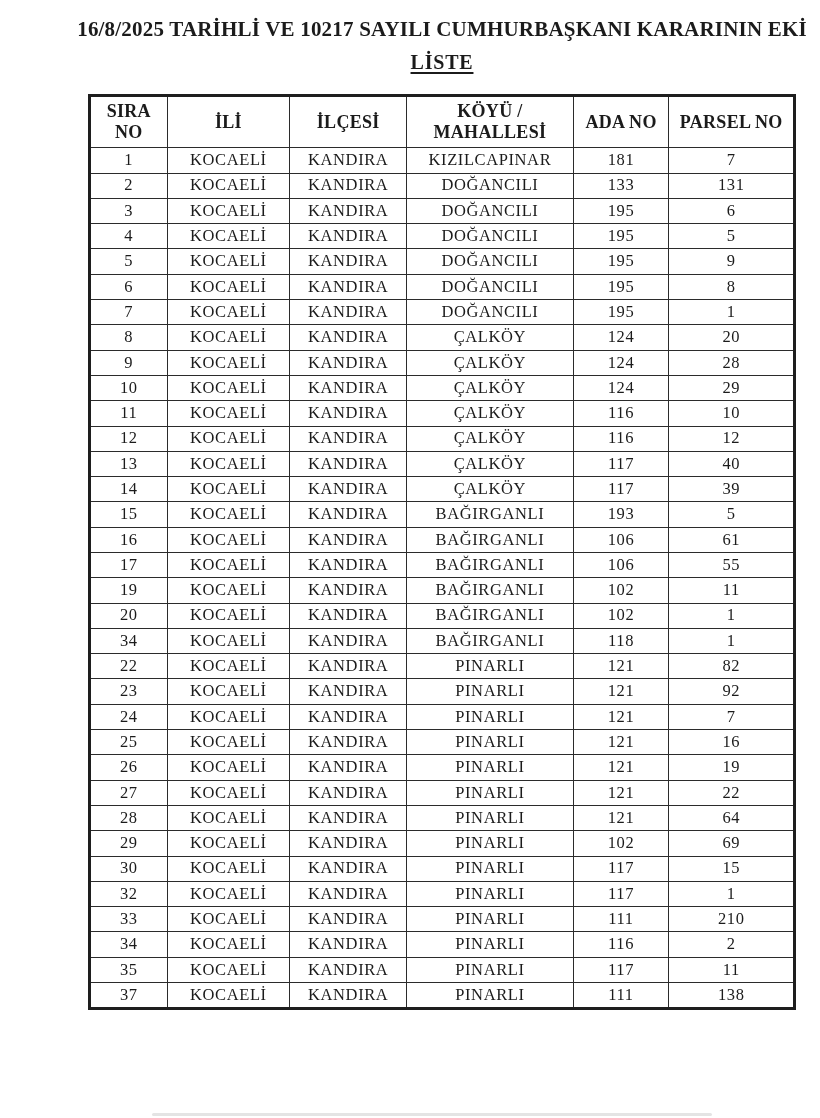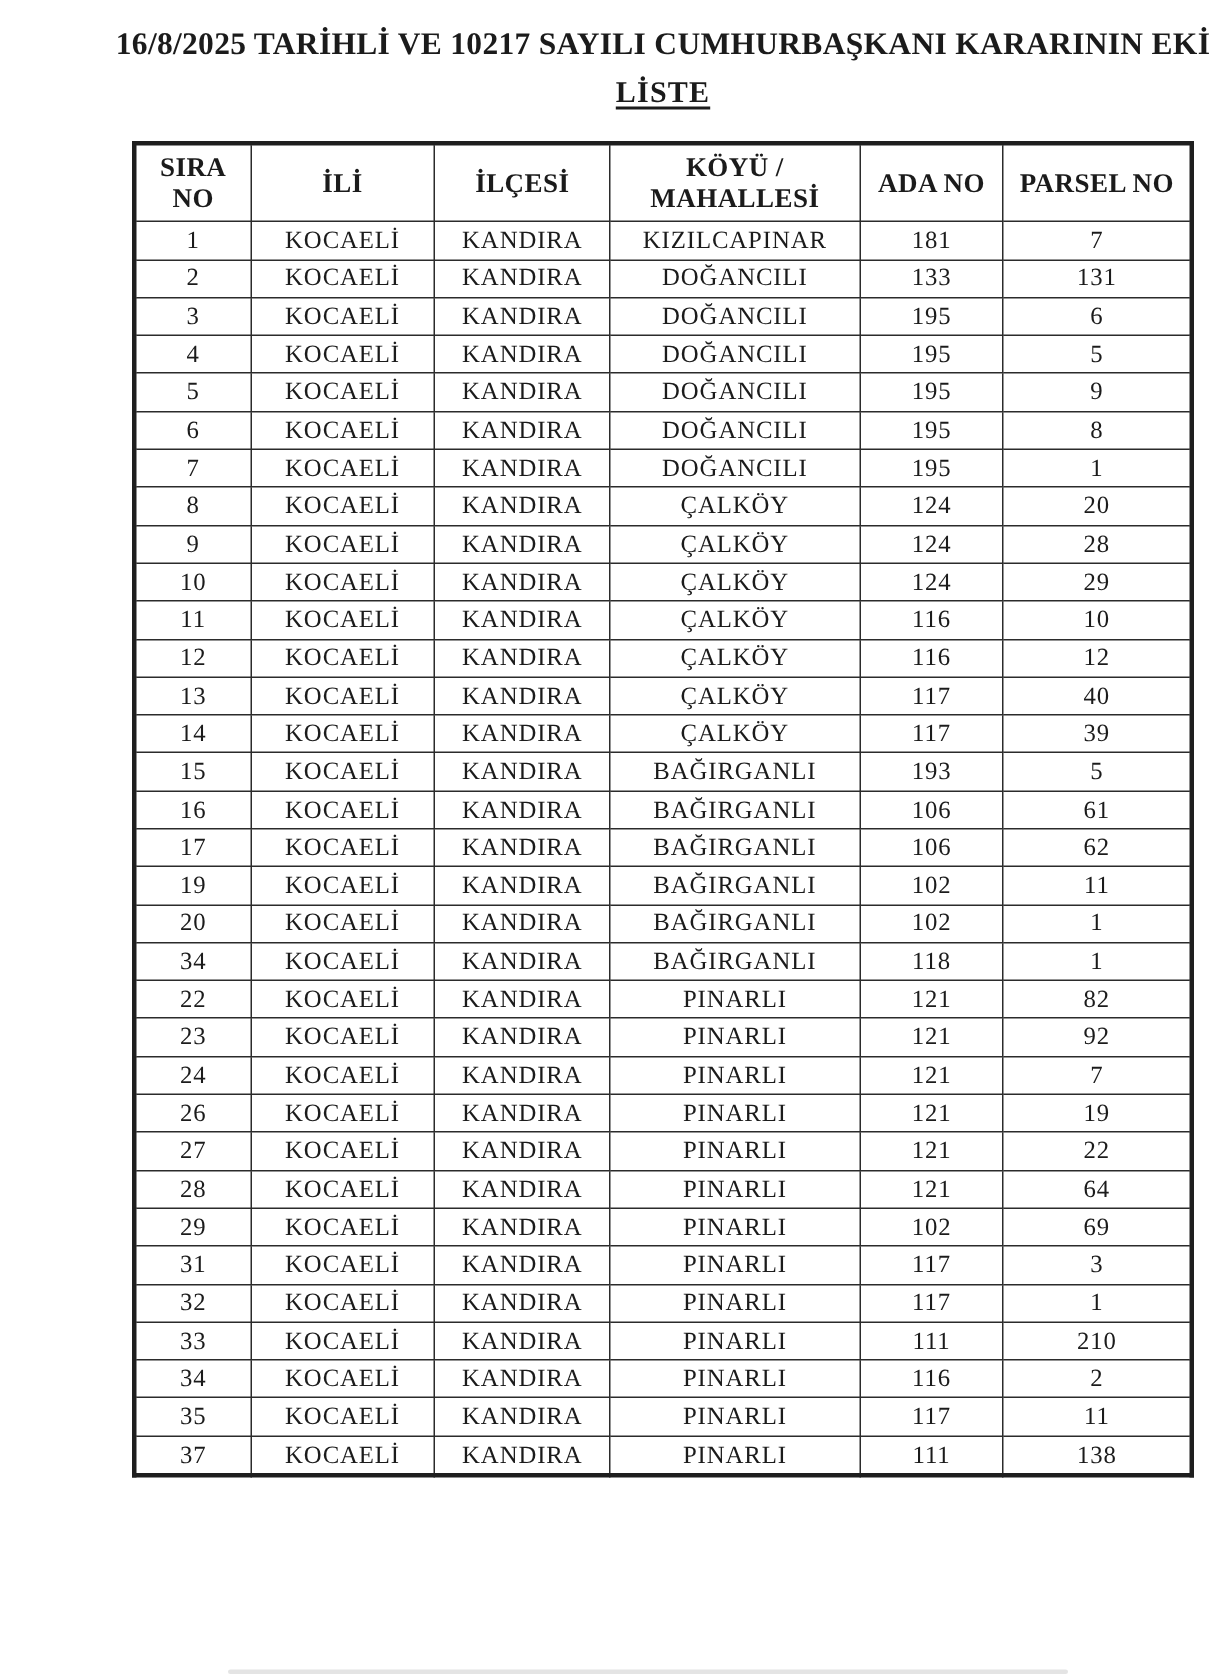--- a/index.html
+++ b/index.html
@@ -242,21 +242,21 @@
           <td>BAĞIRGANLI</td>
           <td>106</td>
           <td>61</td>
         </tr>
         <tr>
           <td>17</td>
           <td>KOCAELİ</td>
           <td>KANDIRA</td>
           <td>BAĞIRGANLI</td>
           <td>106</td>
-          <td>62</td>
+          <td>55</td>
         </tr>
         <tr>
           <td>19</td>
           <td>KOCAELİ</td>
           <td>KANDIRA</td>
           <td>BAĞIRGANLI</td>
           <td>102</td>
           <td>11</td>
         </tr>
         <tr>
@@ -293,20 +293,28 @@
         </tr>
         <tr>
           <td>24</td>
           <td>KOCAELİ</td>
           <td>KANDIRA</td>
           <td>PINARLI</td>
           <td>121</td>
           <td>7</td>
         </tr>
         <tr>
+          <td>25</td>
+          <td>KOCAELİ</td>
+          <td>KANDIRA</td>
+          <td>PINARLI</td>
+          <td>121</td>
+          <td>16</td>
+        </tr>
+        <tr>
           <td>26</td>
           <td>KOCAELİ</td>
           <td>KANDIRA</td>
           <td>PINARLI</td>
           <td>121</td>
           <td>19</td>
         </tr>
         <tr>
           <td>27</td>
           <td>KOCAELİ</td>
@@ -325,26 +333,26 @@
         </tr>
         <tr>
           <td>29</td>
           <td>KOCAELİ</td>
           <td>KANDIRA</td>
           <td>PINARLI</td>
           <td>102</td>
           <td>69</td>
         </tr>
         <tr>
-          <td>31</td>
-          <td>KOCAELİ</td>
-          <td>KANDIRA</td>
-          <td>PINARLI</td>
-          <td>117</td>
-          <td>3</td>
+          <td>30</td>
+          <td>KOCAELİ</td>
+          <td>KANDIRA</td>
+          <td>PINARLI</td>
+          <td>117</td>
+          <td>15</td>
         </tr>
         <tr>
           <td>32</td>
           <td>KOCAELİ</td>
           <td>KANDIRA</td>
           <td>PINARLI</td>
           <td>117</td>
           <td>1</td>
         </tr>
         <tr>

